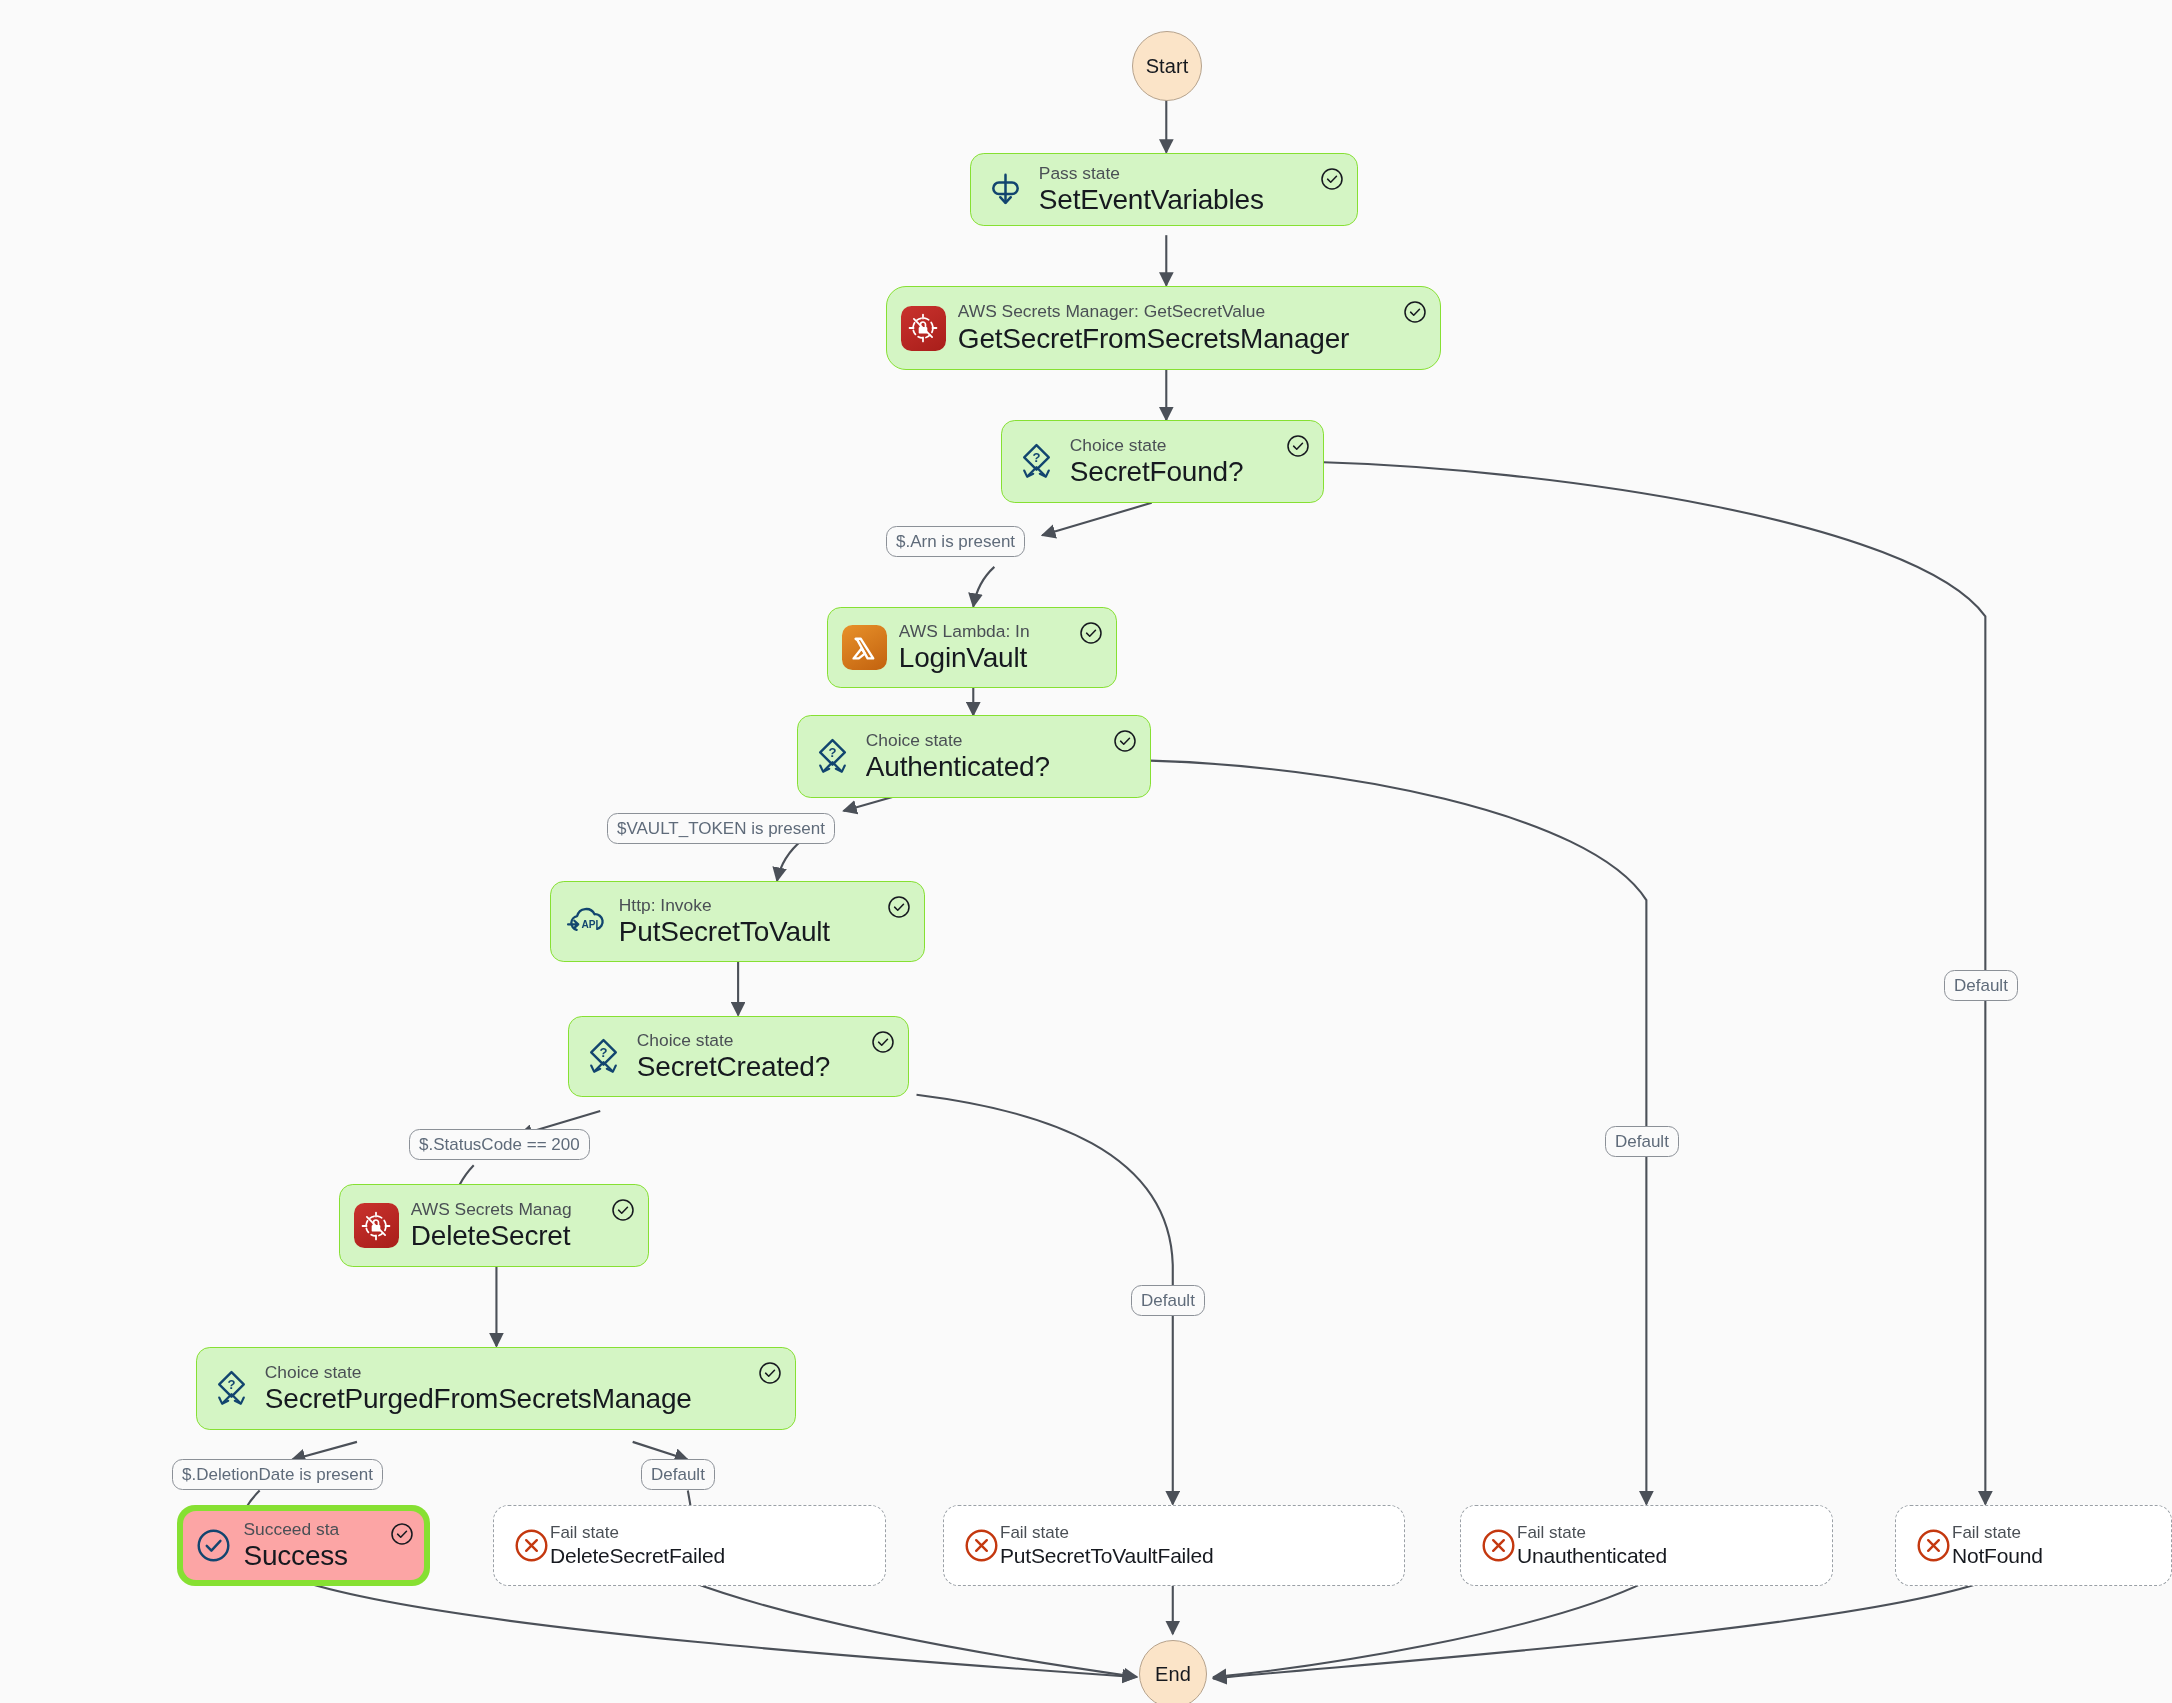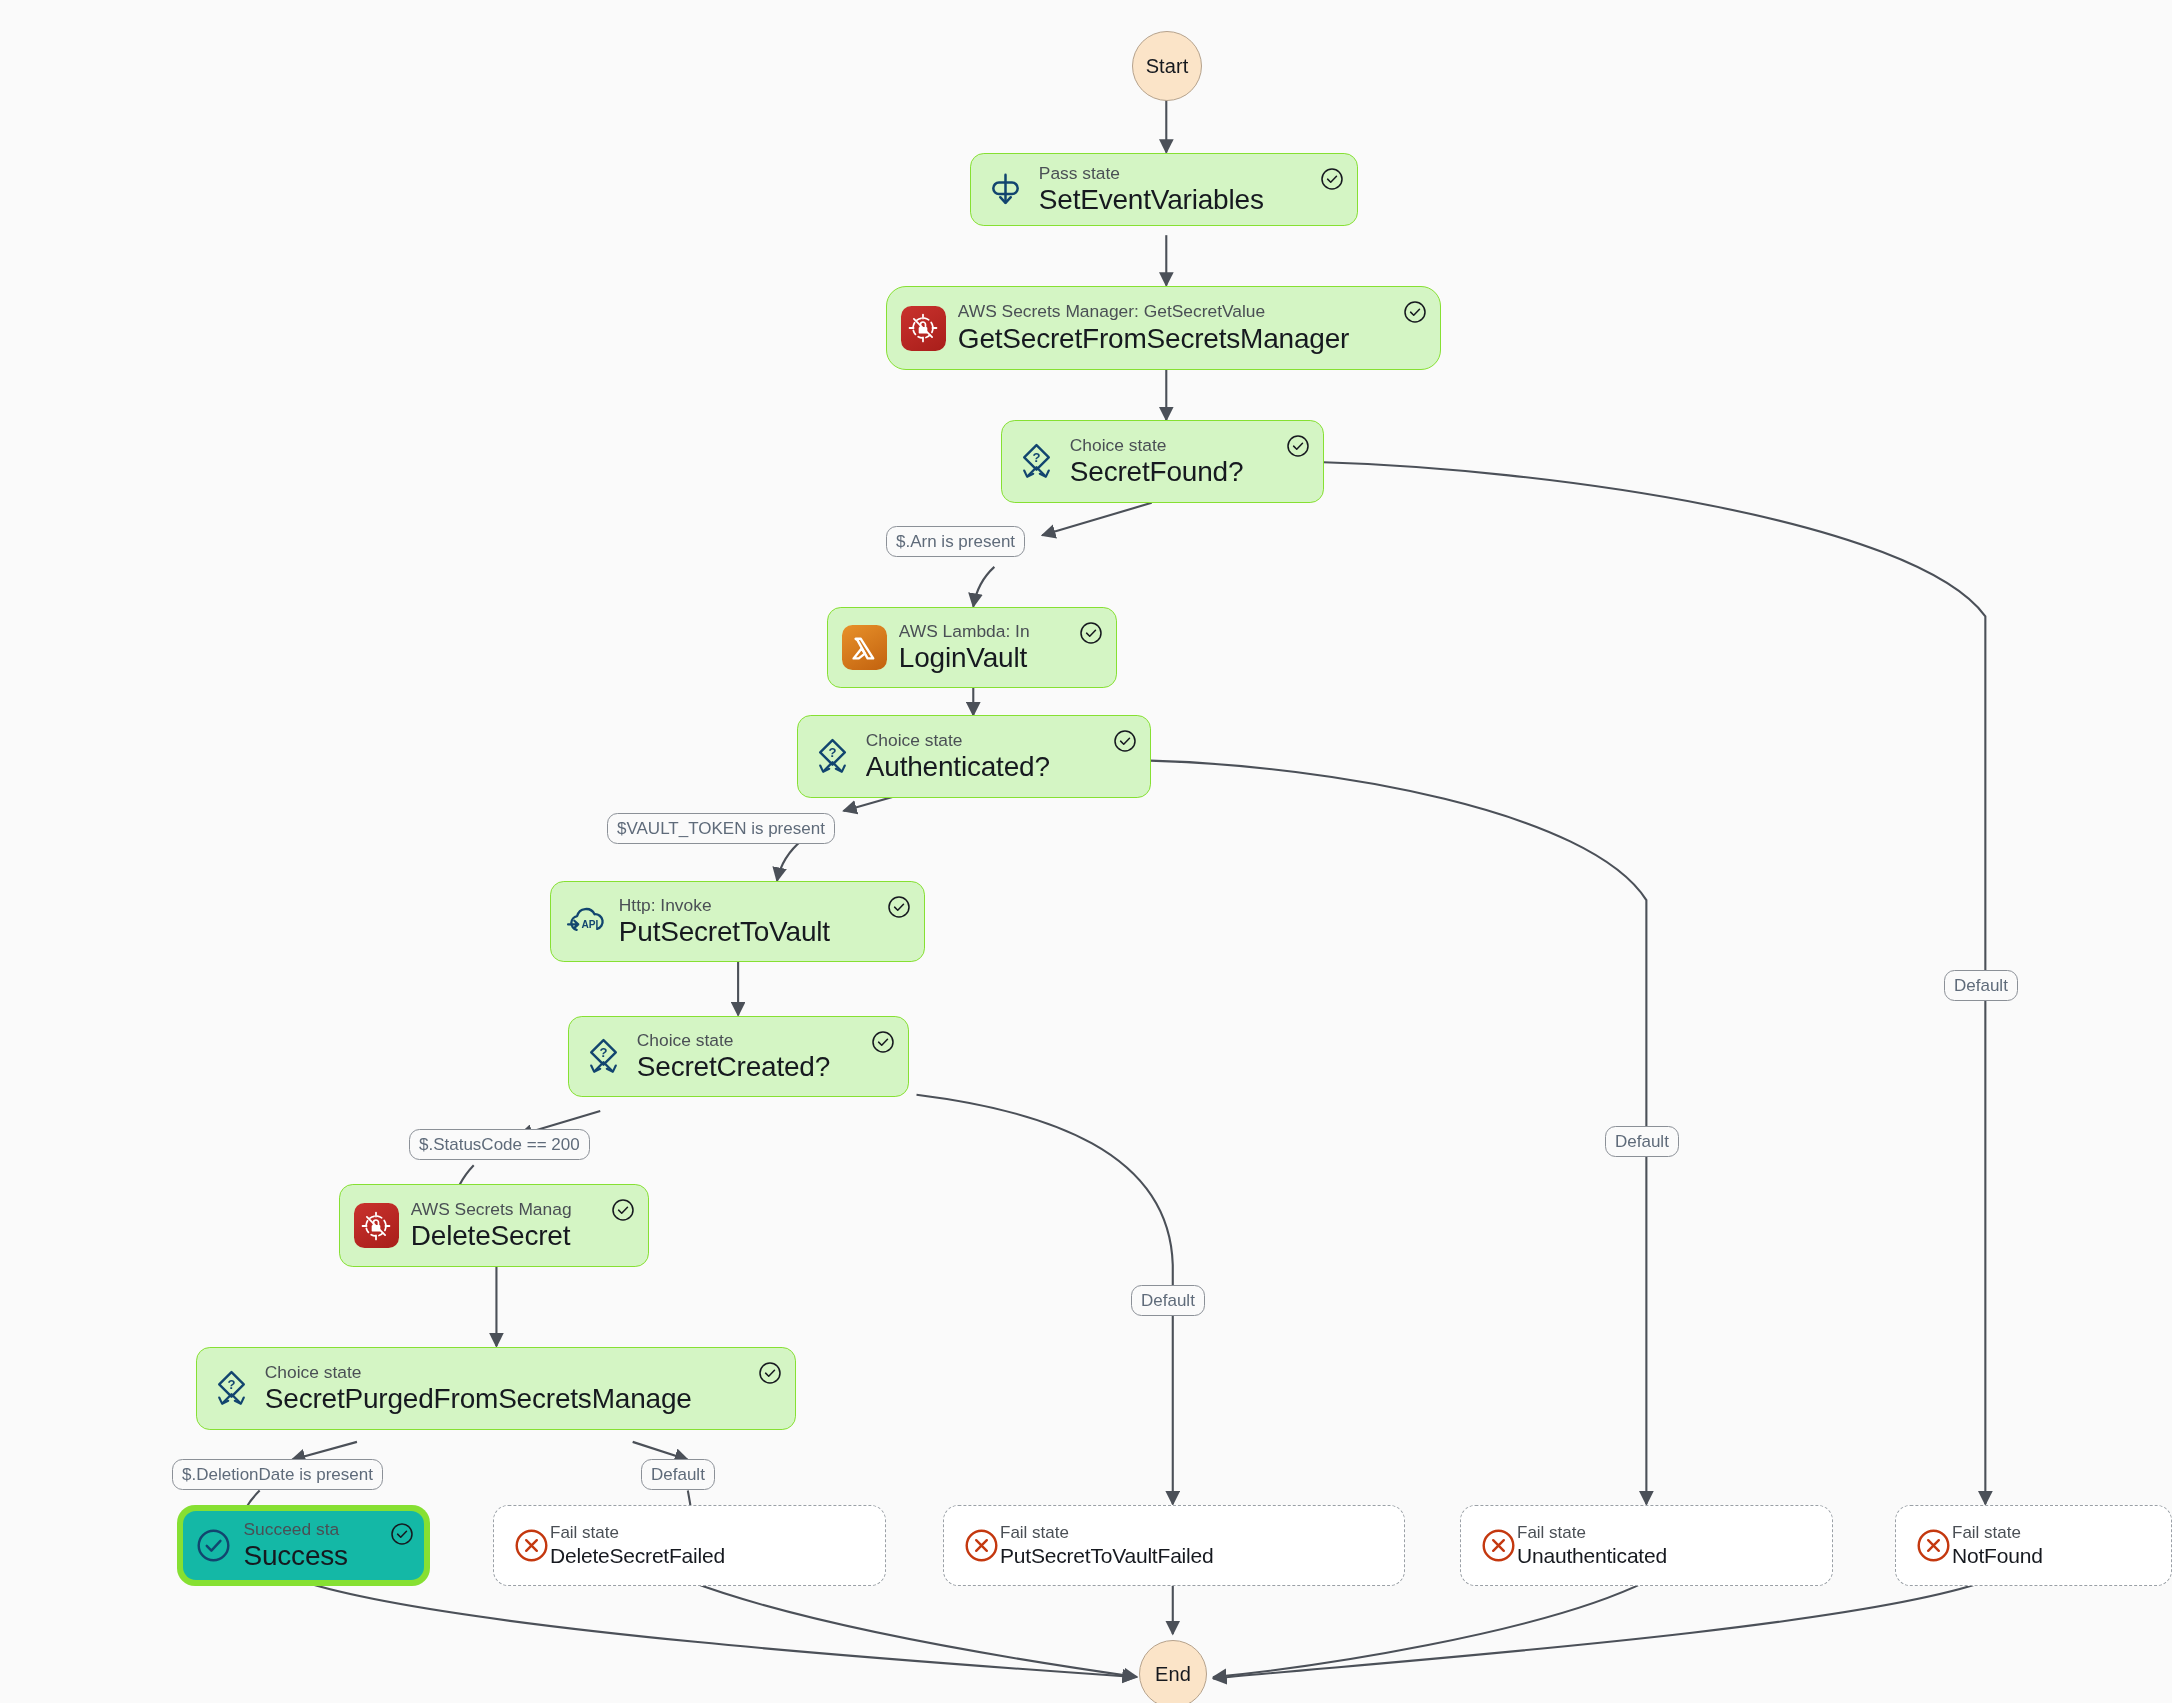--- a/index.html
+++ b/index.html
@@ -61,21 +61,21 @@
     padding: 0 13px 0 18px;
     border-radius: 15.4px;
   }
   .node.succeed-selected {
     background: #86e032;
     border: none;
     border-radius: 18px;
     padding: 5.7px;
   }
   .node.succeed-selected .inner {
-    background: #14b8a6;
+    background: #fca5a5;
     border-radius: 13px;
     width: 100%;
     height: 100%;
     display: flex;
     align-items: center;
     gap: 11.4px;
     padding: 0 10.5px 0 11.4px;
     box-sizing: border-box;
   }
   .ntext {

